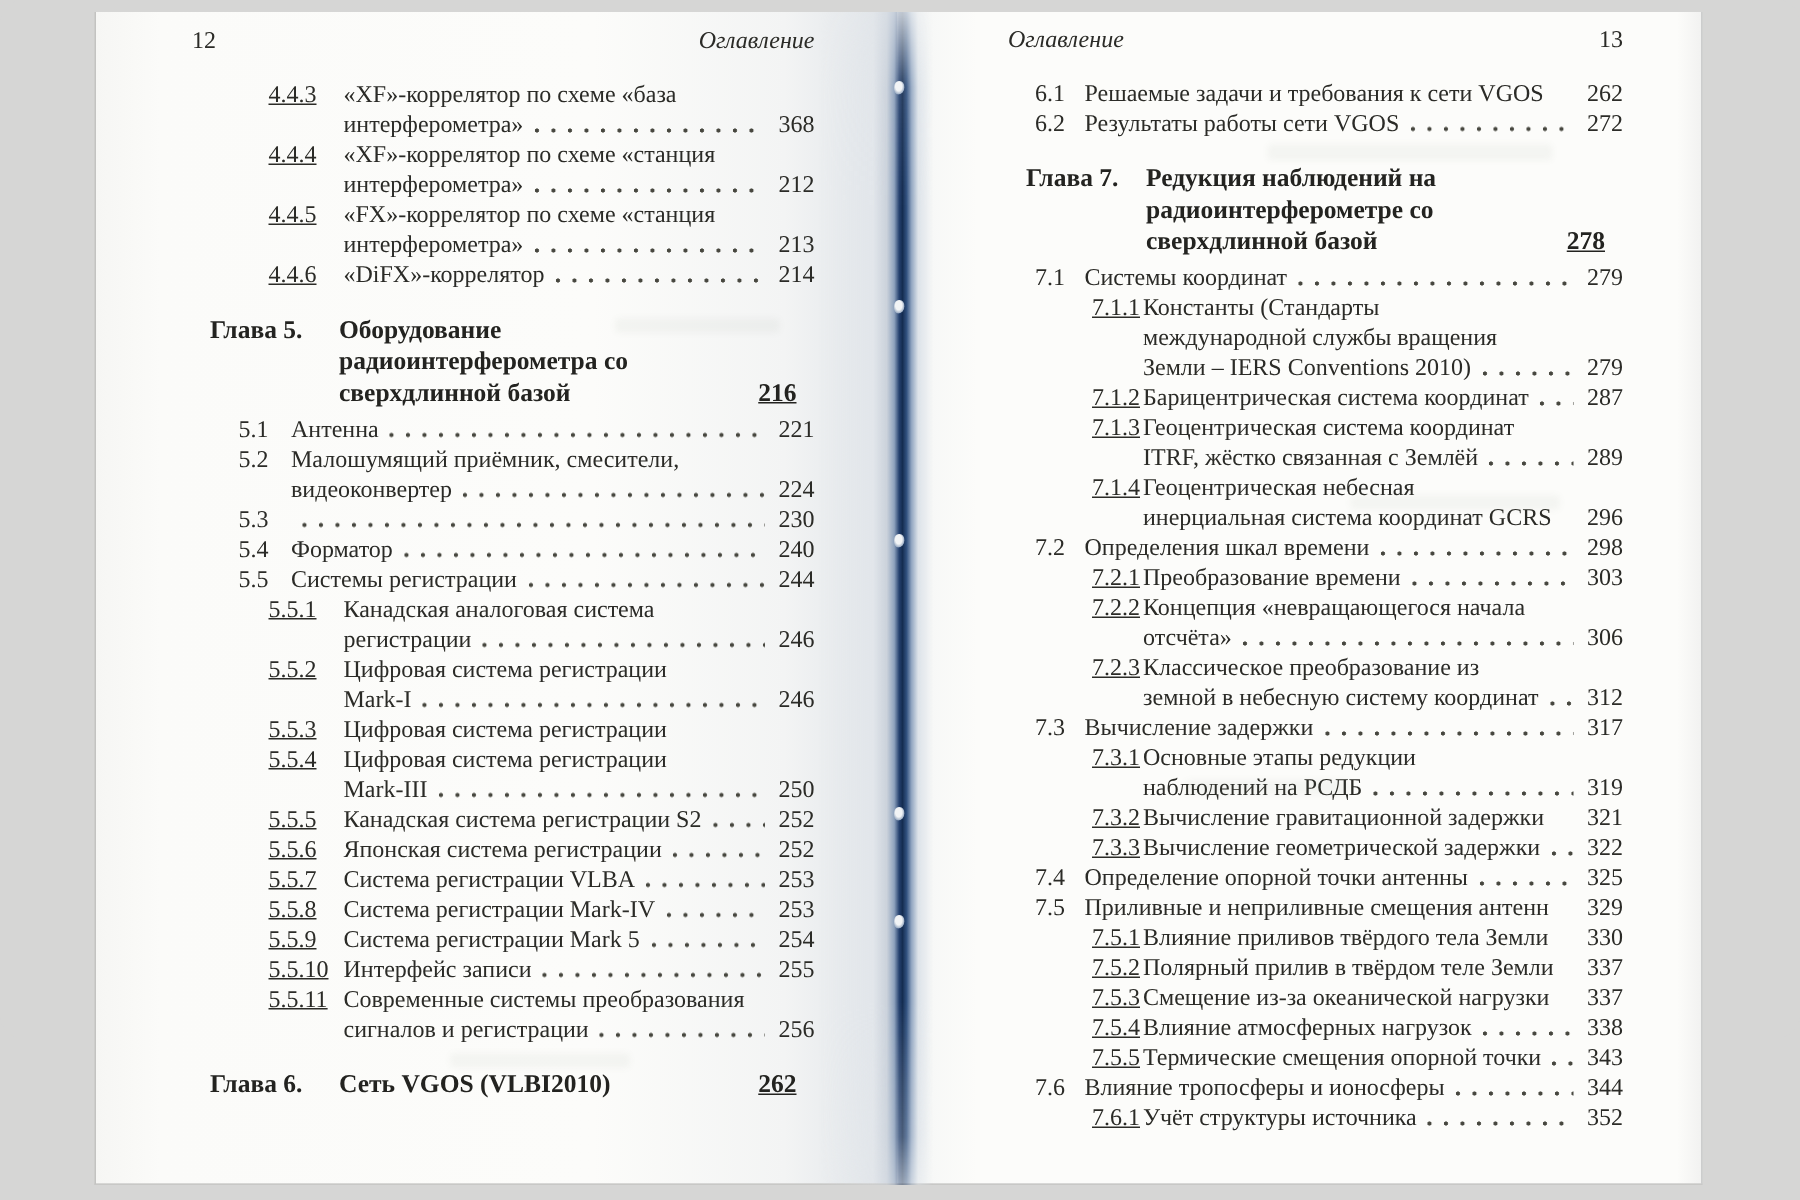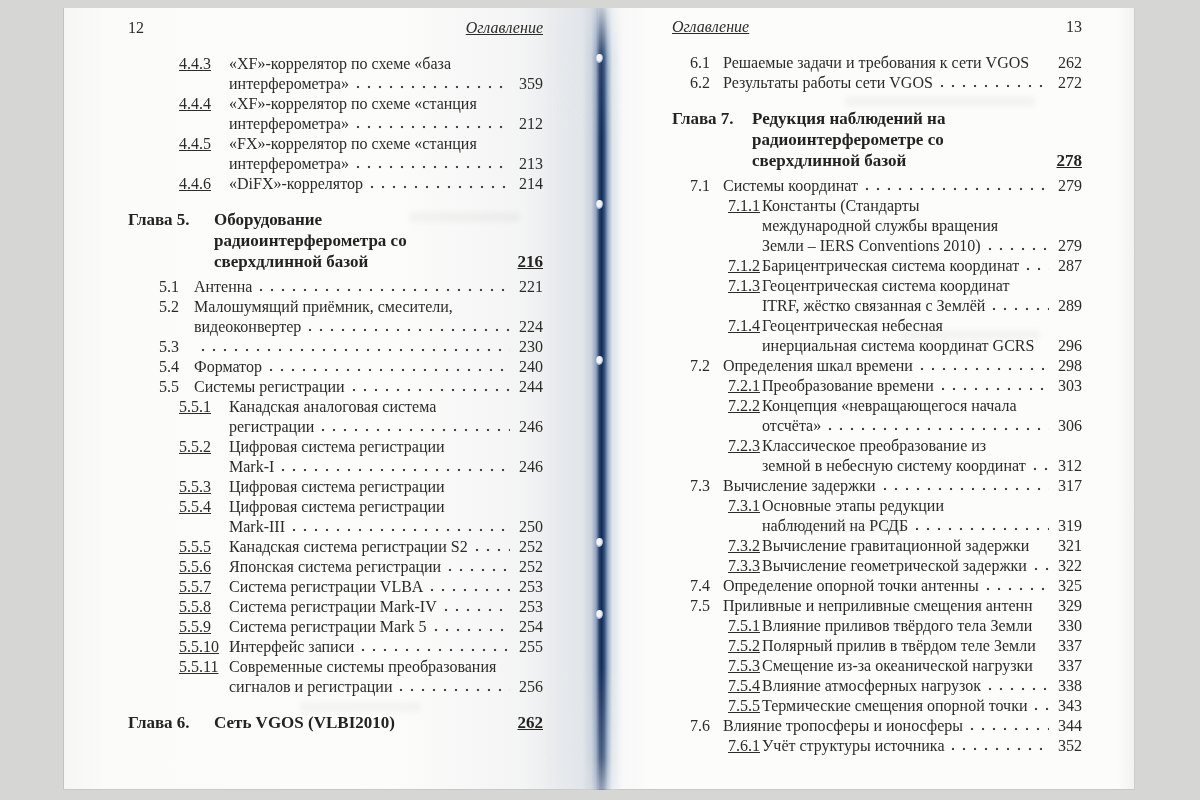--- a/index.html
+++ b/index.html
@@ -15,38 +15,38 @@
   .page-right{left:598px;width:537px;
     background:linear-gradient(to right,#e9ecef 0,#f7f8f7 4%,#fcfcfa 10%,#fcfcfa 97%,#f2f2f1 100%);
     border-right:1px solid #cccdcd;border-bottom:1px solid #c8c8c6;
     padding:9px 52px 0 74px;}
 
   
   .page-left {--secnum:31px;--secw:35px;--sectext:66px;--subnum:51px;--subw:50px;--subtext:101px;--chap:86px;}
   .page-right{--secnum:18px;--secw:33px;--sectext:51px;--subnum:56px;--subw:34px;--subtext:90px;--chap:80px;}
 
   .runhead{display:flex;line-height:20px;font-size:16px;margin-bottom:16px;}
-  .runhead .ital{font-style:italic;text-decoration:underline;}
+  .runhead .ital{font-style:italic;}
   .runhead .spacer{flex:1;}
 
   .toc{font-size:16px;}
   .row{display:flex;align-items:flex-start;line-height:20px;}
   .row .num{flex:none;}
   .row.sec{padding-left:var(--secnum);} .row.sec .num{width:var(--secw);}
   .row.sub{padding-left:var(--subnum);} .row.sub .num{width:var(--subw);text-decoration:underline;}
   .row.cont-sec{padding-left:var(--sectext);}
   .row.cont-sub{padding-left:var(--subtext);}
   .txt{flex:none;white-space:nowrap;}
   .leader{flex:1 1 auto;min-width:0;height:20px;margin:0 5px 0 7px;
     background-image:radial-gradient(circle at 2px 13px,#47473f 1.2px,rgba(0,0,0,0) 1.6px);
     background-size:11px 20px;background-repeat:repeat-x;}
   .leader.off{background:none;}
   .pg{flex:none;min-width:28px;text-align:right;}
 
-  .chapter{font-weight:700;font-size:17px;margin:15px 0 5px;color:#232320;}
+  .chapter{font-weight:700;font-size:17px;margin:15px 12px 5px;color:#232320;}
   .crow{display:flex;line-height:21px;align-items:flex-start;}
   .crow .clabel{flex:none;width:var(--chap);}
   .crow.ccont{padding-left:var(--chap);}
   .crow .cspacer{flex:1;}
   .crow .pg{font-weight:700;text-decoration:underline;}
 
   
   .spine{position:absolute;left:545px;top:8px;width:110px;height:782px;pointer-events:none;
     background:linear-gradient(to right,
       rgba(248,248,246,0) 0%,rgba(226,230,235,.55) 34%,#cbd2db 42%,#8ea2bd 46.5%,
@@ -71,21 +71,21 @@
       <span class="ital">Оглавление</span>
     </div>
     <div class="toc" id="toc-left">
         <div class="row sub">
           <span class="num">4.4.3</span>
           <span class="txt">«XF»-коррелятор по схеме «база</span>
         </div>
         <div class="row cont-sub">
           <span class="txt">интерферометра»</span>
           <span class="leader"></span>
-          <span class="pg">359</span>
+          <span class="pg">368</span>
         </div>
         <div class="row sub">
           <span class="num">4.4.4</span>
           <span class="txt">«XF»-коррелятор по схеме «станция</span>
         </div>
         <div class="row cont-sub">
           <span class="txt">интерферометра»</span>
           <span class="leader"></span>
           <span class="pg">212</span>
         </div>

